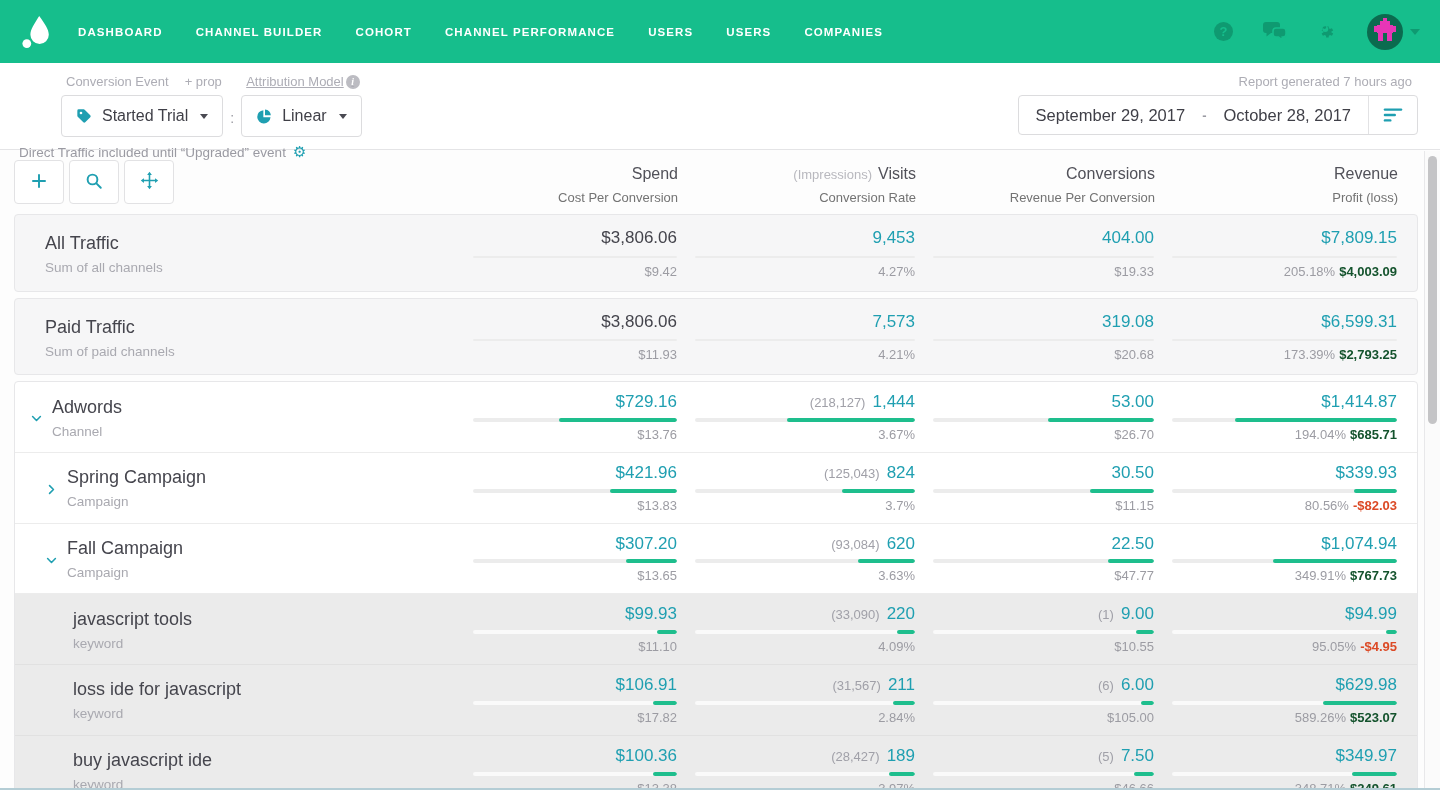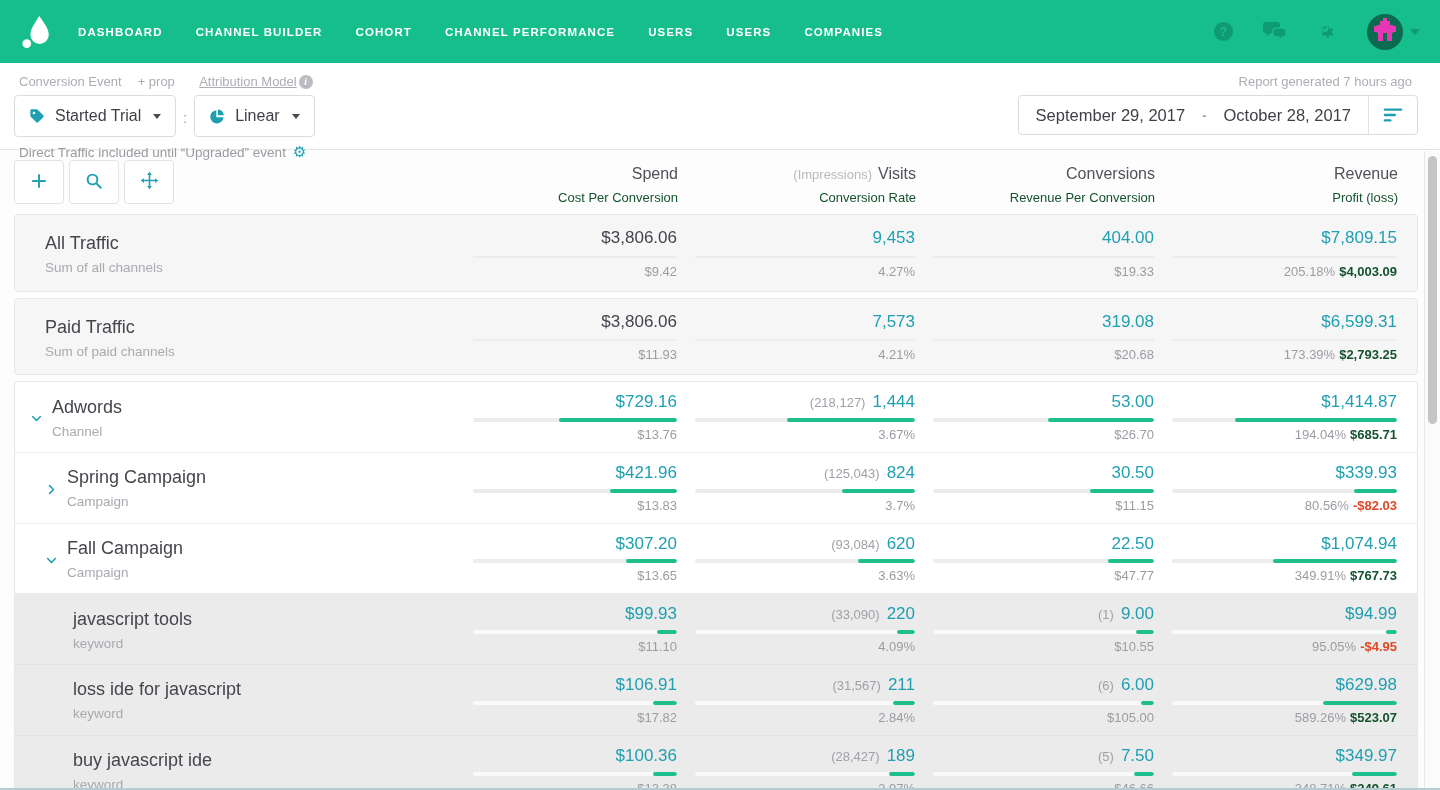--- a/index.html
+++ b/index.html
@@ -19,21 +19,21 @@
   .help-icon { width:19px; height:19px; border-radius:50%; background:#0F9A71; color:#16BE8C;
     font-weight:bold; font-size:13px; display:flex; align-items:center; justify-content:center; cursor:pointer; }
   .chat-icon, .gear-nav-icon { cursor:pointer; display:flex; }
   .avatar-wrap { display:flex; align-items:center; gap:7px; cursor:pointer; }
   .nav-caret { width:0; height:0; border-left:5px solid transparent; border-right:5px solid transparent; border-top:6px solid #0F9A71; }
 
   
   .filter-bar { height:87px; background:#fff; border-bottom:1px solid #E4E4E6;
     display:flex; justify-content:space-between; padding:9px 14px 0 14px; }
   .filter-left { display:flex; flex-direction:column; }
-  .filter-row { display:flex; align-items:flex-start; }
+  .filter-row { display:flex; align-items:flex-start;margin-left:47px; }
   .filter-label { font-size:13px; color:#ADADB5; margin:2px 0 6px 5px; display:flex; gap:16px; align-items:center; }
   .dropdown { display:flex; align-items:center; gap:10px; height:42px; border:1px solid #DCDCDE;
     border-radius:4px; background:#fff; padding:0 14px; font-size:16px; color:#3F3F47; cursor:pointer; }
   .colon { align-self:flex-end; margin:0 7px 11px 7px; color:#9A9AA2; font-size:14px; }
   .caret-down { width:0; height:0; border-left:4.5px solid transparent; border-right:4.5px solid transparent; border-top:5.5px solid #4A4A52; margin-left:2px; }
   .filter-note { font-size:13.5px; color:#9A9AA2; margin:8px 0 0 5px; display:flex; align-items:center; gap:7px; }
   .gear-teal { color:#1F9FB1; font-family:"DejaVu Sans", sans-serif; font-size:15px; line-height:1; cursor:pointer; }
   .info-icon { width:14px; height:14px; border-radius:50%; background:#BCBCC2; color:#fff; font-size:10px; font-style:italic;
     font-weight:bold; display:inline-flex; align-items:center; justify-content:center; font-family:"Liberation Serif", serif; cursor:pointer;}
   .filter-right { text-align:right; margin-right:8px; }
@@ -46,21 +46,21 @@
 
   
   .grid { display:grid; grid-template-columns:1fr 222px 238px 239px 243px; }
   .table-head { padding:10px 42px 9px 14px; align-items:start; }
   .toolbar { display:flex; gap:5px; }
   .tool-btn { width:50px; height:44px; background:#fff; border:1px solid #E2E2E4; border-radius:4px;
     display:flex; align-items:center; justify-content:center; cursor:pointer; }
   .col-head { text-align:right; padding-top:5px; }
   .col-title { font-size:16px; color:#515159; }
   .col-prefix { font-size:13px; color:#B8B8BE; margin-right:6px; }
-  .col-sub { font-size:13px; color:#14532d; margin-top:7px; }
+  .col-sub { font-size:13px; color:#737373; margin-top:7px; }
 
   .card { margin:0 22px 6px 14px; border:1px solid #E7E7E9; border-radius:4px; background:#fff; overflow:hidden; }
   .card.summary { background:#F6F6F7; }
   .row { padding:11px 20px 10px 0; align-items:center; cursor:pointer; }
   .card.summary .row { padding:14px 20px 12px 0; }
   .row + .row { border-top:1px solid #ECECEC; }
   .row.shade { background:#EBEBEB; }
   .row.shade + .row.shade { border-top-color:#E1E1E1; }
 
   .name-cell { display:flex; align-items:center; }

